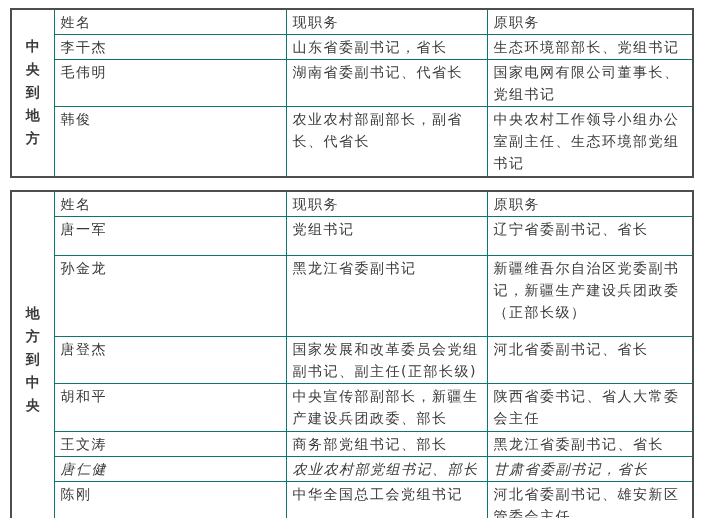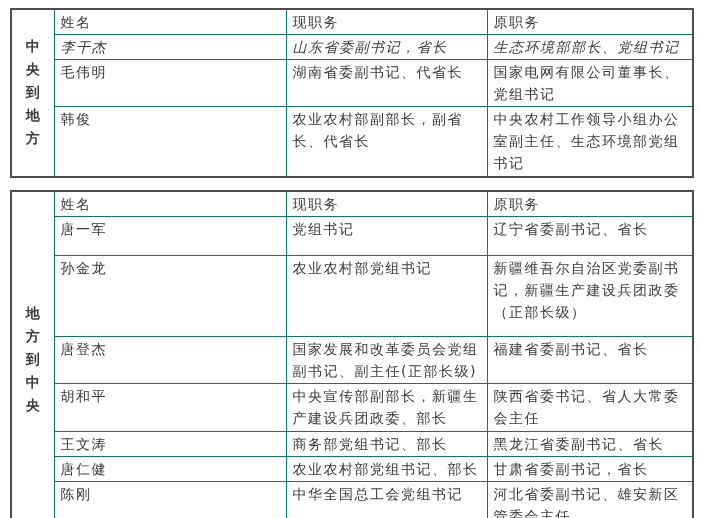--- a/index.html
+++ b/index.html
@@ -54,31 +54,31 @@
     font-size: 14px;
     line-height: 23px;
     letter-spacing: 0;
     word-break: break-all;
     color: #3a3a3a;
     text-align: center;
   }
 
   
   .t1 tr:nth-child(1) { height: 21px; }
-  .t1 tr:nth-child(2) { height: 22px; font-style: italic; }
+  .t1 tr:nth-child(2) { height: 22px; }
   .t1 tr:nth-child(3) { height: 47px; }
   .t1 tr:nth-child(4) { height: 70px; }
 
   .t2 tr:nth-child(1) { height: 22px; }
   .t2 tr:nth-child(2) { height: 39px; }
   .t2 tr:nth-child(3) { height: 81px; }
   .t2 tr:nth-child(4) { height: 47px; }
   .t2 tr:nth-child(5) { height: 48px; margin-left: 16px; }
   .t2 tr:nth-child(6) { height: 22px; }
-  .t2 tr:nth-child(7) { height: 24px; }
+  .t2 tr:nth-child(7) { height: 24px; font-style: italic; }
   .t2 tr:nth-child(8) { height: 45px; }
 </style>
 </head>
 <body>
 
 <div class="doc">
 
   <table class="gtable t1">
     <colgroup>
       <col class="c-label">
@@ -129,27 +129,27 @@
         <td>现职务</td>
         <td>原职务</td>
       </tr>
       <tr>
         <td>唐一军</td>
         <td>党组书记</td>
         <td>辽宁省委副书记、省长</td>
       </tr>
       <tr>
         <td>孙金龙</td>
-        <td>农业农村部党组书记</td>
+        <td>黑龙江省委副书记</td>
         <td>新疆维吾尔自治区党委副书记，新疆生产建设兵团政委（正部长级）</td>
       </tr>
       <tr>
         <td>唐登杰</td>
         <td>国家发展和改革委员会党组副书记、副主任(正部长级)</td>
-        <td>福建省委副书记、省长</td>
+        <td>河北省委副书记、省长</td>
       </tr>
       <tr>
         <td>胡和平</td>
         <td>中央宣传部副部长，新疆生产建设兵团政委、部长</td>
         <td>陕西省委书记、省人大常委会主任</td>
       </tr>
       <tr>
         <td>王文涛</td>
         <td>商务部党组书记、部长</td>
         <td>黑龙江省委副书记、省长</td>

